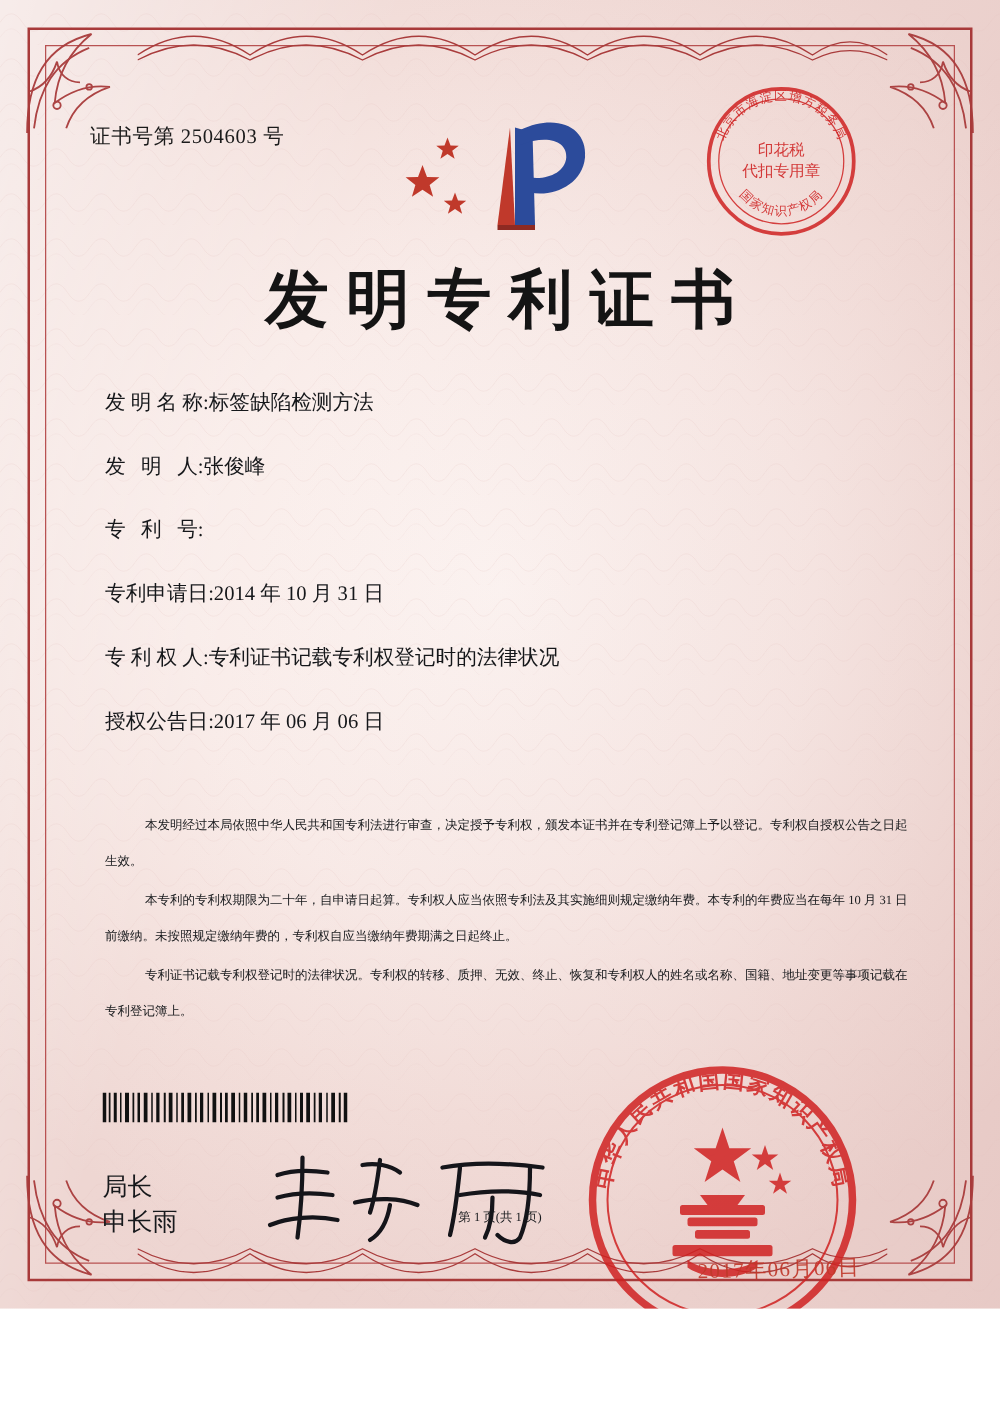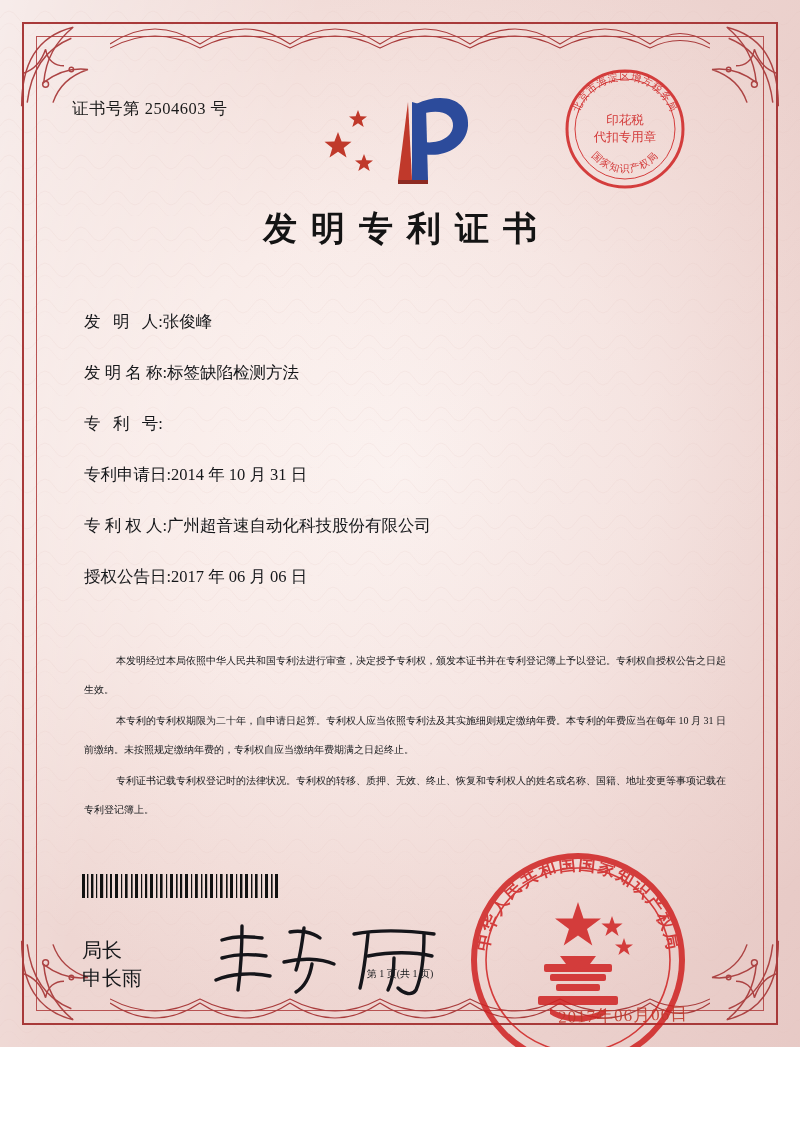--- a/index.html
+++ b/index.html
@@ -106,21 +106,21 @@
     transform: translateX(-50%);
     width: 160px;
     height: 110px;
   }
   .title {
     position: absolute;
     left: 0;
     right: 0;
     top: 150px;
     text-align: center;
-    font-size: 34px;
+    font-size: 51px;
     letter-spacing: 14px;
     color: #141414;
     font-weight: bold;
     text-indent: 14px;
     font-family: "Liberation Serif", serif;
   }
 
   .fields {
     position: absolute;
     left: 24px;
@@ -303,37 +303,37 @@
       <path d="M78 96 L88 18 L92 96 Z" fill="#c0392b"></path>
       <path d="M92 96 L92 18 L106 22 L108 96 Z" fill="#2c4b9b"></path>
       <path d="M96 20 C126 6 150 18 148 42 C146 64 122 74 104 70 L104 58 C118 60 132 54 133 42 C134 29 118 23 96 32 Z" fill="#2c4b9b"></path>
       <path d="M78 96 L108 96 L108 100 L78 100 Z" fill="#8e2a22"></path>
     </svg>
 
     <div class="title">发明专利证书</div>
 
     <div class="fields">
       <div class="field">
+        <span class="label">发 明 名 称:</span>
+        <span class="value">标签缺陷检测方法</span>
+      </div>
+      <div class="field">
         <span class="label">发   明   人:</span>
         <span class="value">张俊峰</span>
       </div>
       <div class="field">
-        <span class="label">发 明 名 称:</span>
-        <span class="value">标签缺陷检测方法</span>
-      </div>
-      <div class="field">
         <span class="label">专   利   号:</span>
       </div>
       <div class="field">
         <span class="label">专利申请日:</span>
         <span class="value">2014 年 10 月 31 日</span>
       </div>
       <div class="field">
         <span class="label">专 利 权 人:</span>
-        <span class="value">广州超音速自动化科技股份有限公司</span>
+        <span class="value">专利证书记载专利权登记时的法律状况</span>
       </div>
       <div class="field">
         <span class="label">授权公告日:</span>
         <span class="value">2017 年 06 月 06 日</span>
       </div>
     </div>
 
     <div class="body-text">
       <p>本发明经过本局依照中华人民共和国专利法进行审查，决定授予专利权，颁发本证书并在专利登记簿上予以登记。专利权自授权公告之日起生效。</p>
       <p>本专利的专利权期限为二十年，自申请日起算。专利权人应当依照专利法及其实施细则规定缴纳年费。本专利的年费应当在每年 10 月 31 日前缴纳。未按照规定缴纳年费的，专利权自应当缴纳年费期满之日起终止。</p>

